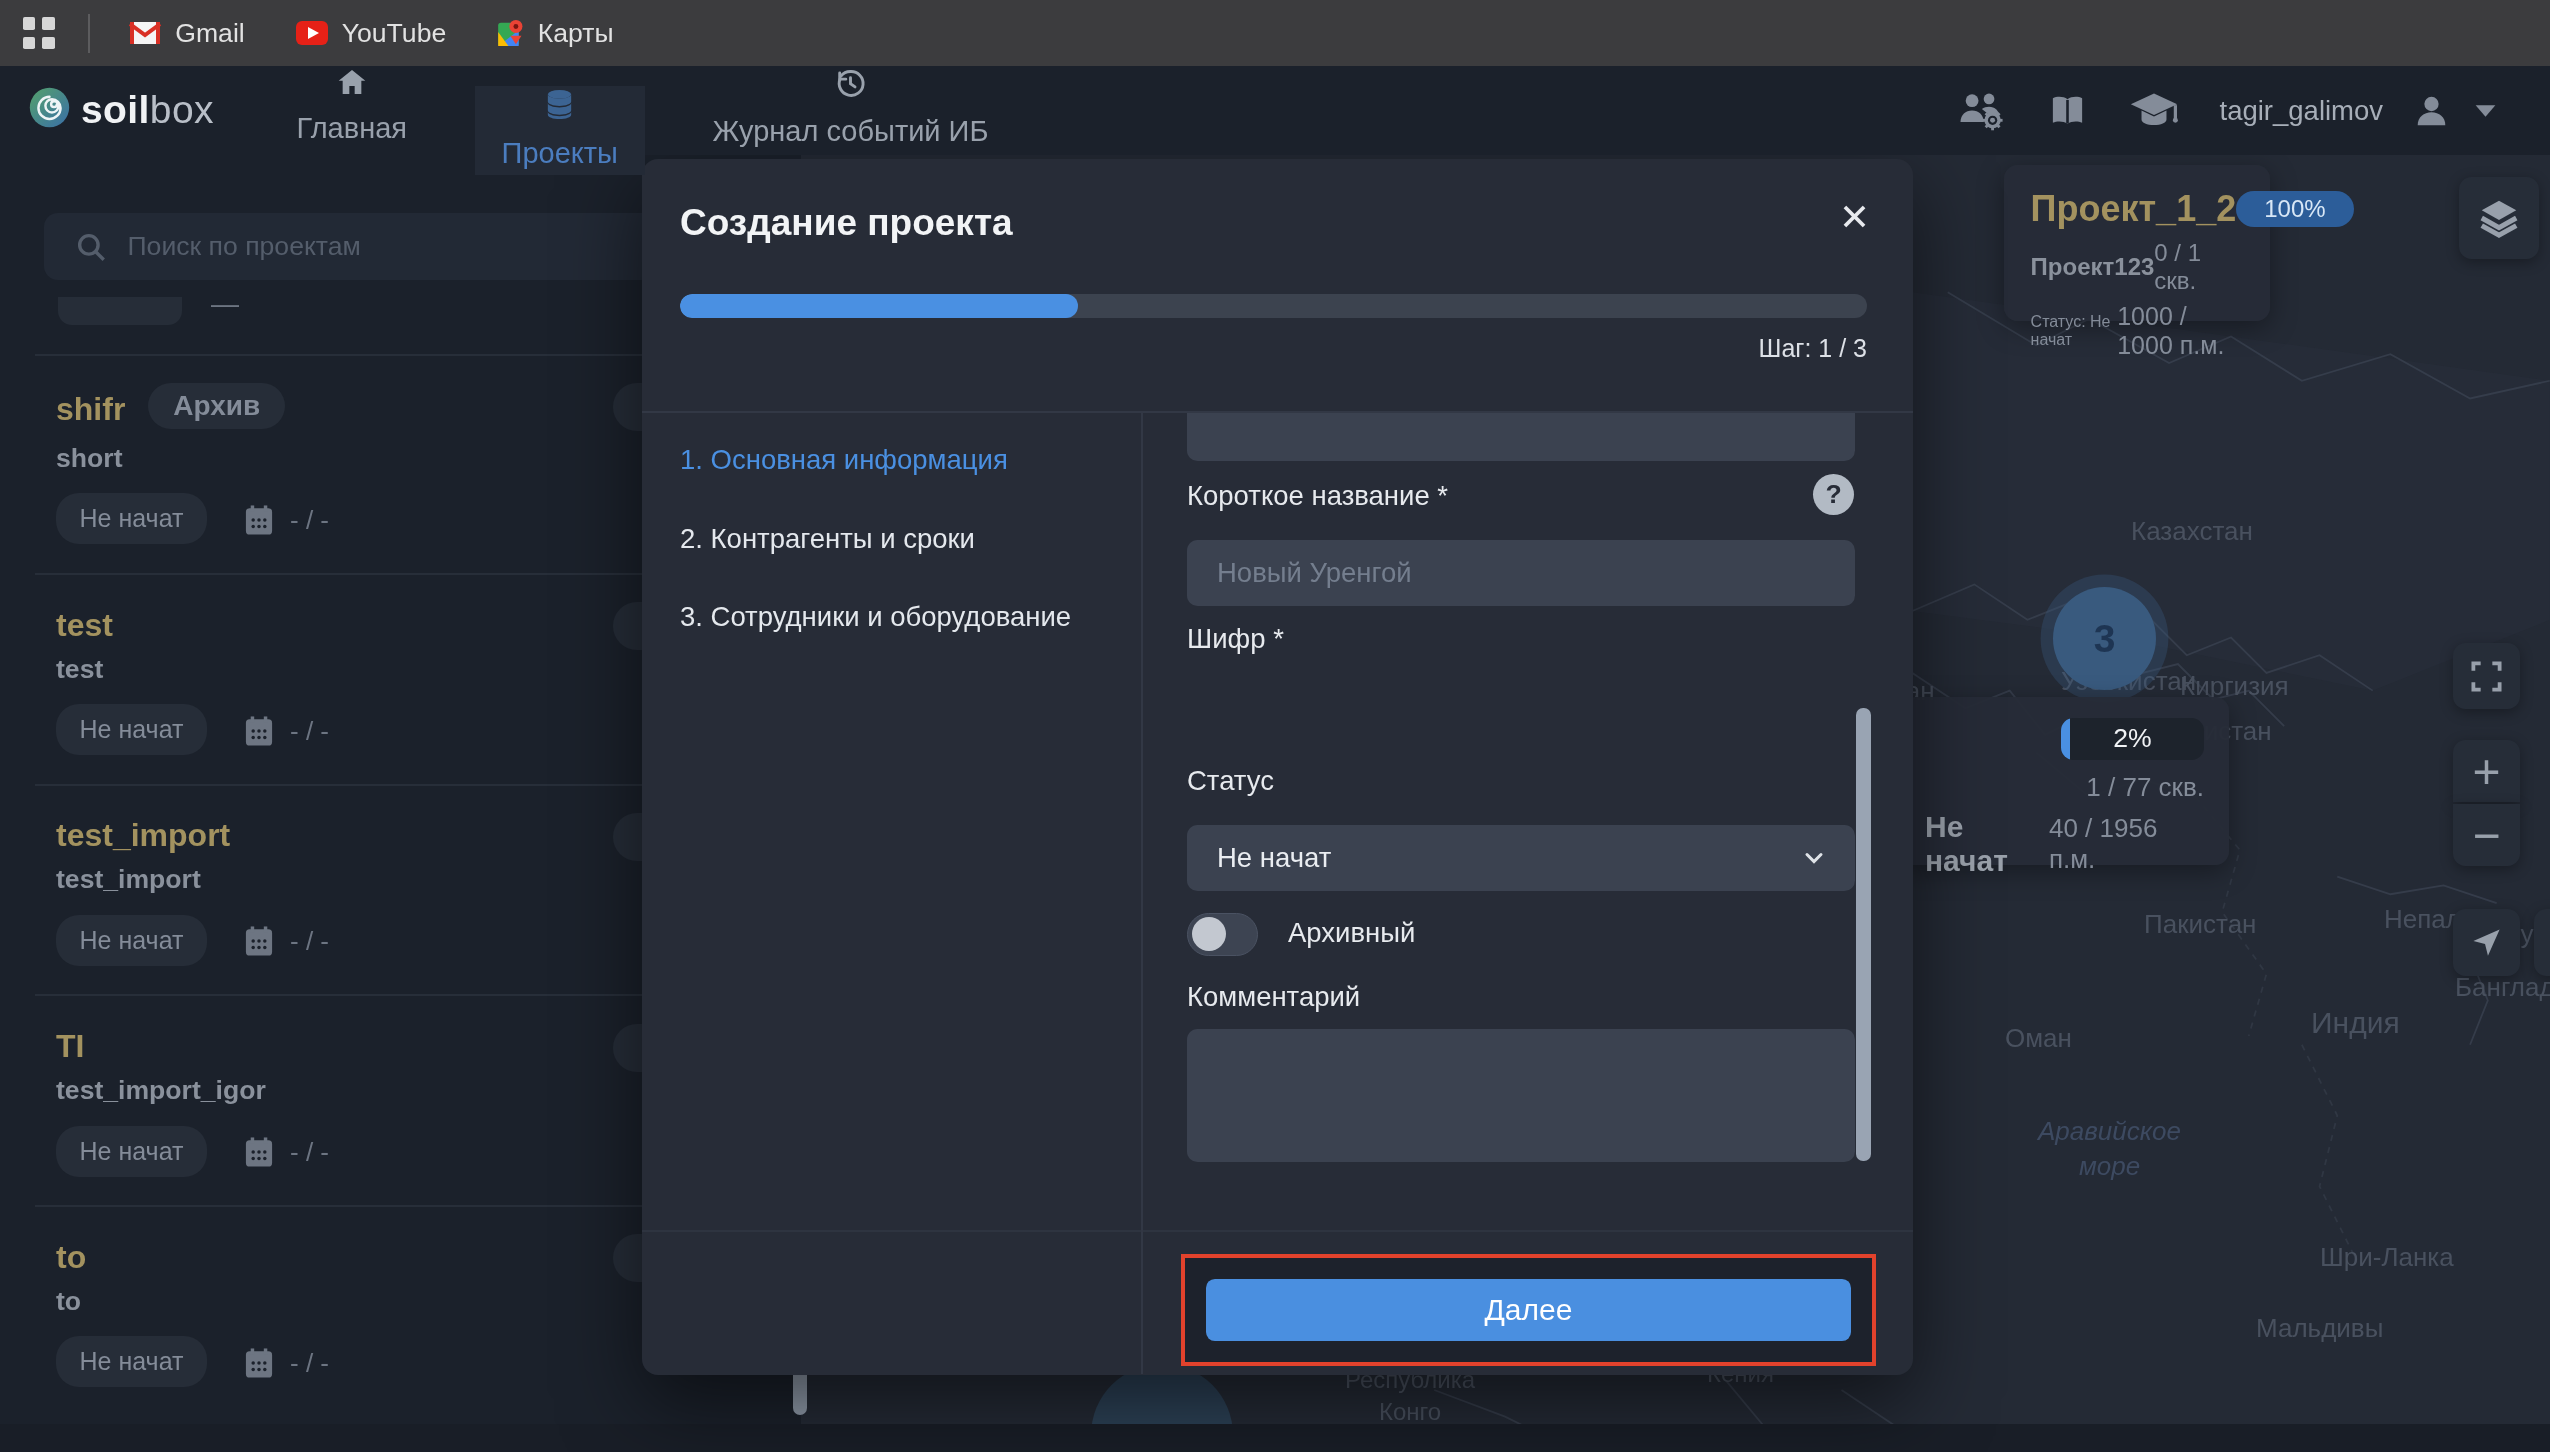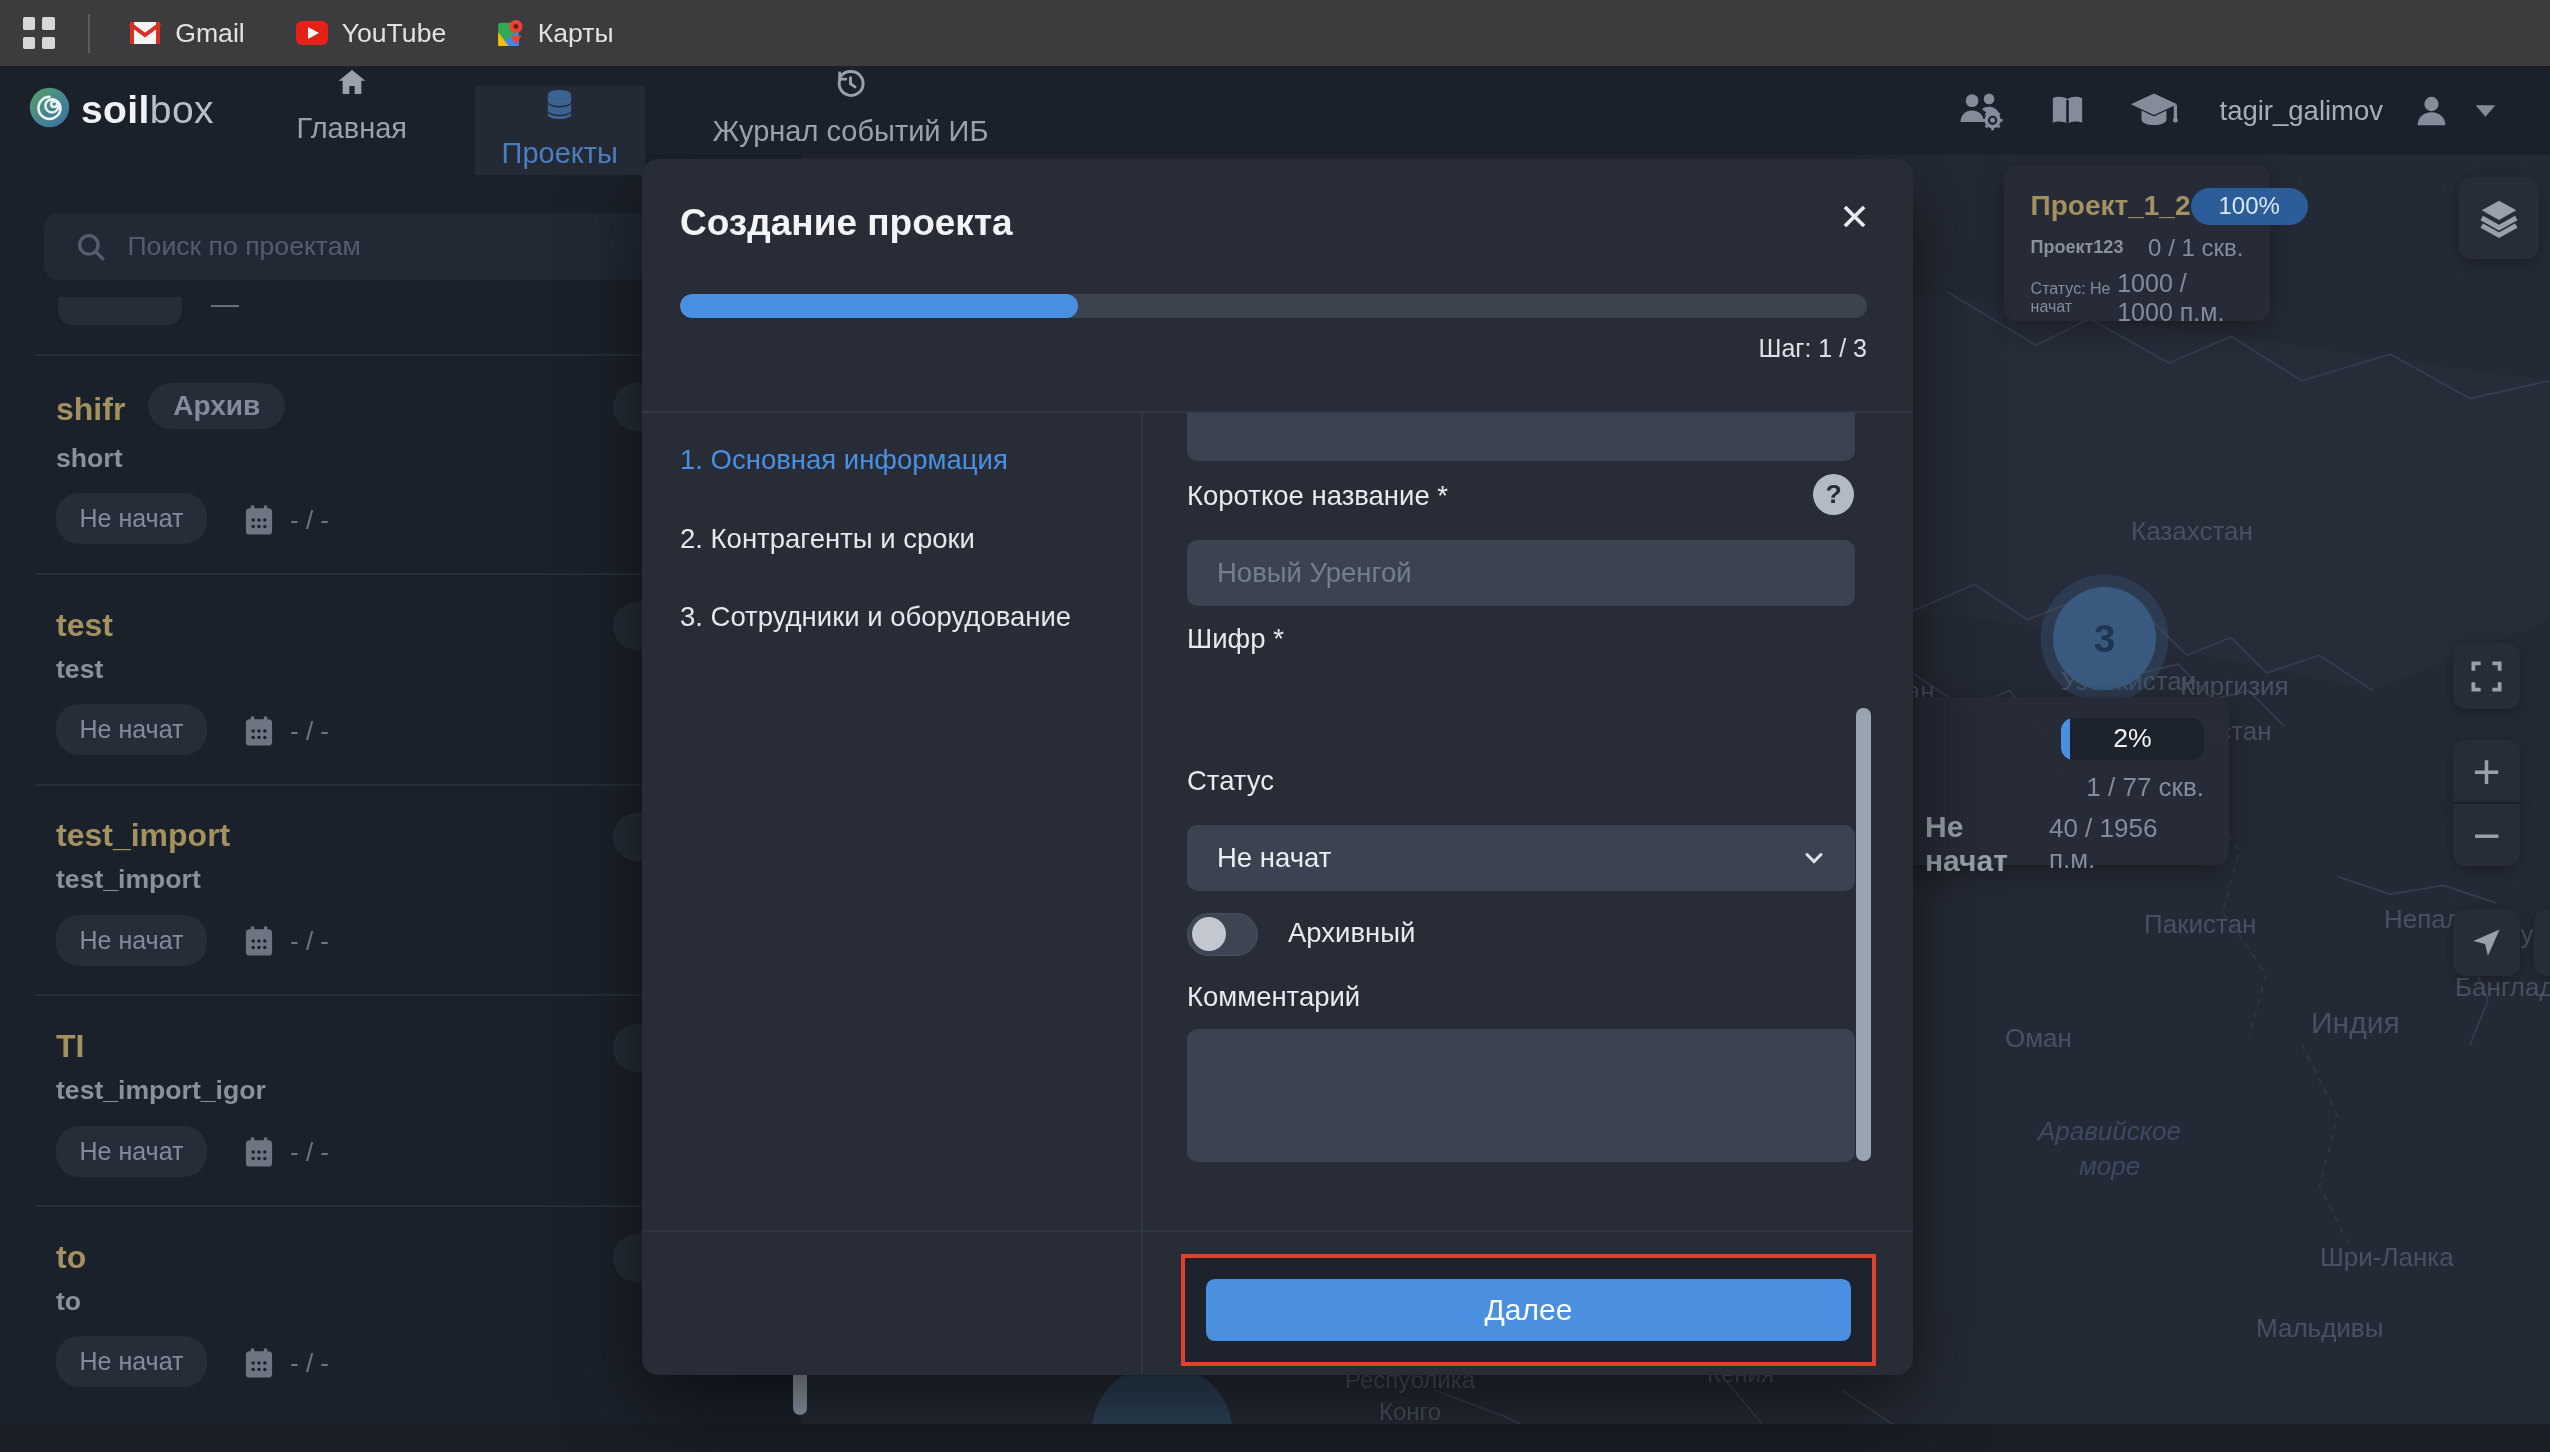--- a/index.html
+++ b/index.html
@@ -380,25 +380,25 @@
   <span class="map-label map-label-2l" style="left:1328px;top:1364px;width:164px;font-size:24px;">Республика Конго</span>
   <span class="map-label" style="left:1707px;top:1360px;font-size:24px;">Кения</span>
 
   <div class="abs marker3">
       <span>3</span>
     </div>
   <div class="abs cluster"></div>
 
   <div class="abs map-card" style="left:2004px;top:165px;width:266px;height:156px;padding:23px 26.6px;">
     <div class="mc-row">
-      <span style="color:#a3925f;font-size:28px;font-weight:bold;">Проект_1_2</span>
+      <span style="color:#a3925f;font-size:36px;font-weight:bold;">Проект_1_2</span>
       <span style="background:#2c5d99;color:#d8e7f6;font-size:24px;border-radius:19.5px;padding:4.4px 28px;">100%</span>
     </div>
     <div class="mc-row" style="margin-top:8.9px;">
-      <span style="color:#8a919c;font-size:18px;font-weight:bold;">Проект123</span>
+      <span style="color:#8a919c;font-size:24px;font-weight:bold;">Проект123</span>
       <span style="color:#848c99;font-size:24px;">0 / 1 скв.</span>
     </div>
     <div class="mc-row" style="margin-top:7px;">
       <span style="color:#848c99;font-size:16px;">Статус: Не начат</span>
       <span style="color:#848c99;font-size:25px;">1000 / 1000 п.м.</span>
     </div>
   </div>
 
   <div class="abs map-card" style="left:1900px;top:697px;width:329px;height:168px;padding:21px 25px;">
     <div class="mc-row" style="justify-content:flex-end;">

